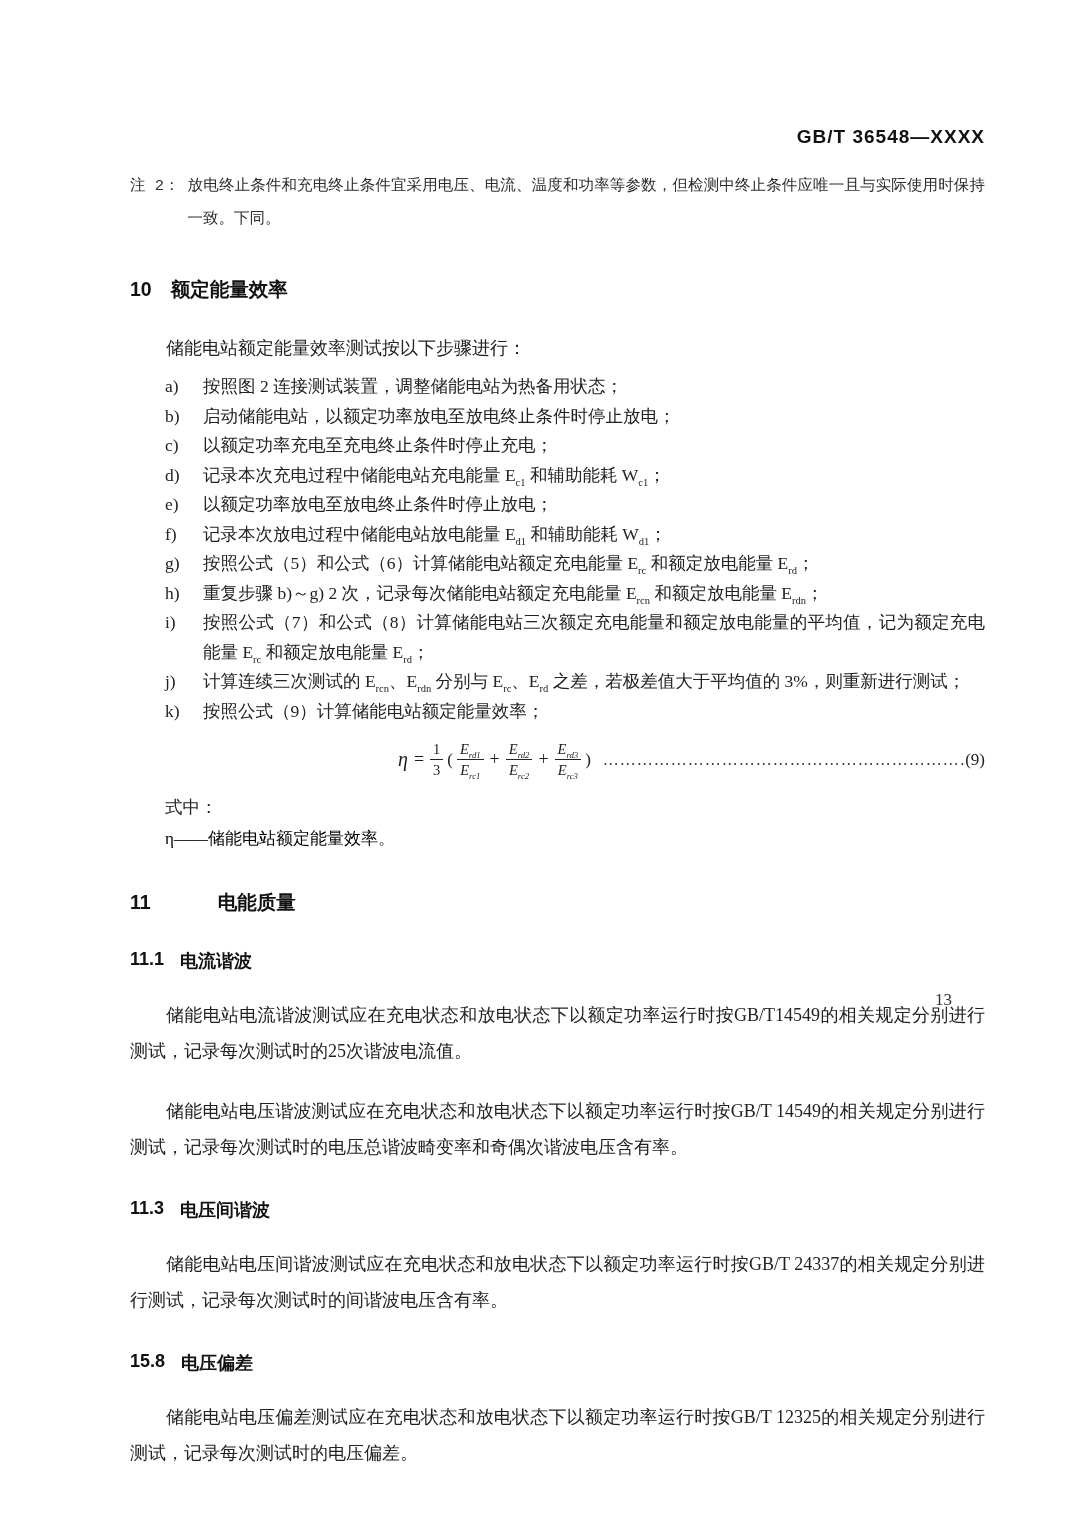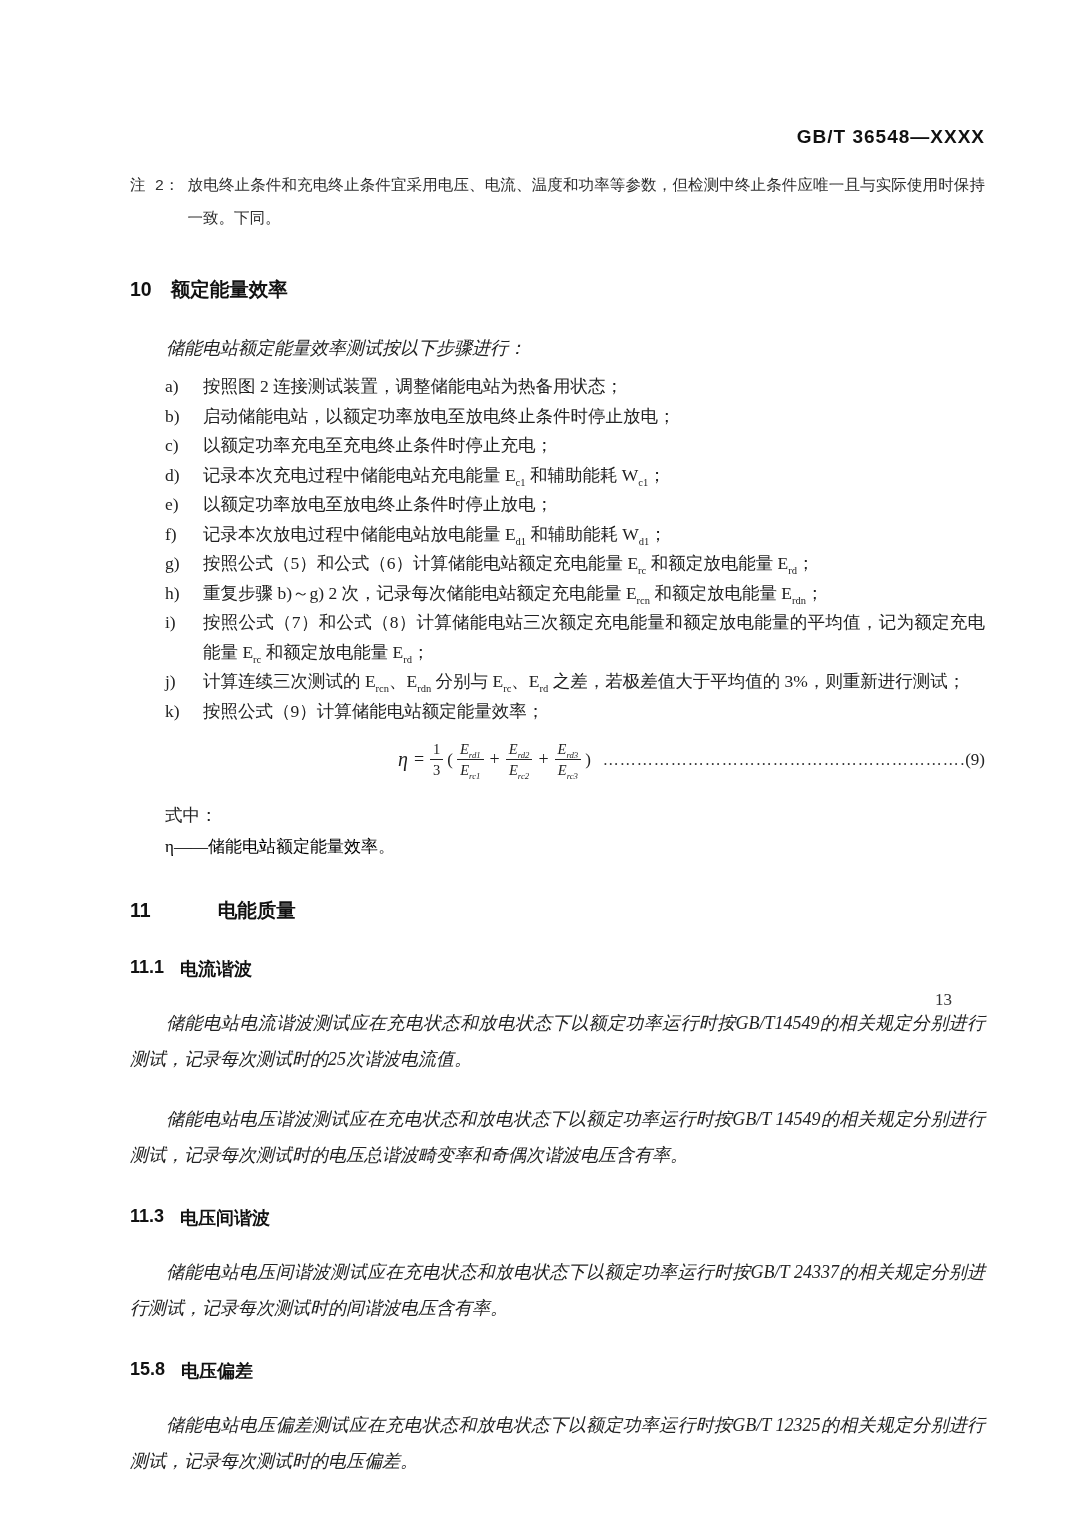--- a/index.html
+++ b/index.html
@@ -39,21 +39,21 @@
     margin-top:33px;
     display:flex;align-items:flex-start;
     font-family:"Liberation Sans","DejaVu Sans",sans-serif;
     font-size:18px;font-weight:bold;color:#111;
   }
   .h-sub .sec-num{margin-right:16px;}
 
   .para{
     margin-top:24px;
     font-size:18px;line-height:36px;
-    text-indent:2em;text-align:justify;color:#222;font-style:italic;
+    text-indent:2em;text-align:justify;color:#222;
   }
 
   .steps{
     list-style:none;margin:6px 0 0 0;padding:0 0 0 35px;
   }
   .step{display:flex;font-size:17.5px;line-height:29.5px;color:#222;}
   .step-label{width:38px;flex-shrink:0;}
   .step-text{flex:1;text-align:justify;}
   sub{font-size:0.6em;line-height:0;text-align:right;}
 
@@ -68,21 +68,21 @@
   .frac{display:inline-flex;flex-direction:column;align-items:center;font-style:italic;font-size:14.5px;}
   .frac .num{border-bottom:1.4px solid #222;padding:0 3px 1px;line-height:1.25;}
   .frac .den{padding:1px 3px 0;line-height:1.25;}
   .paren{font-size:17px;margin:0 4px;}
   .leader{
     flex:1;overflow:hidden;white-space:nowrap;
     font-size:16px;letter-spacing:1px;color:#333;margin-left:8px;
   }
   .eq-num{font-size:17px;color:#222;}
 
-  .where{margin-top:20px;padding-left:35px;font-size:17.5px;line-height:32px;color:#222;}
+  .where{margin-top:12px;padding-left:35px;font-size:17.5px;line-height:32px;color:#222;}
   .eta-def{padding-left:35px;font-size:17px;line-height:32px;color:#000000;}
 
   .page-number{
     position:absolute;right:128px;bottom:96px;
     font-size:17px;color:#333;
   }
 </style>
 </head>
 <body>
 

